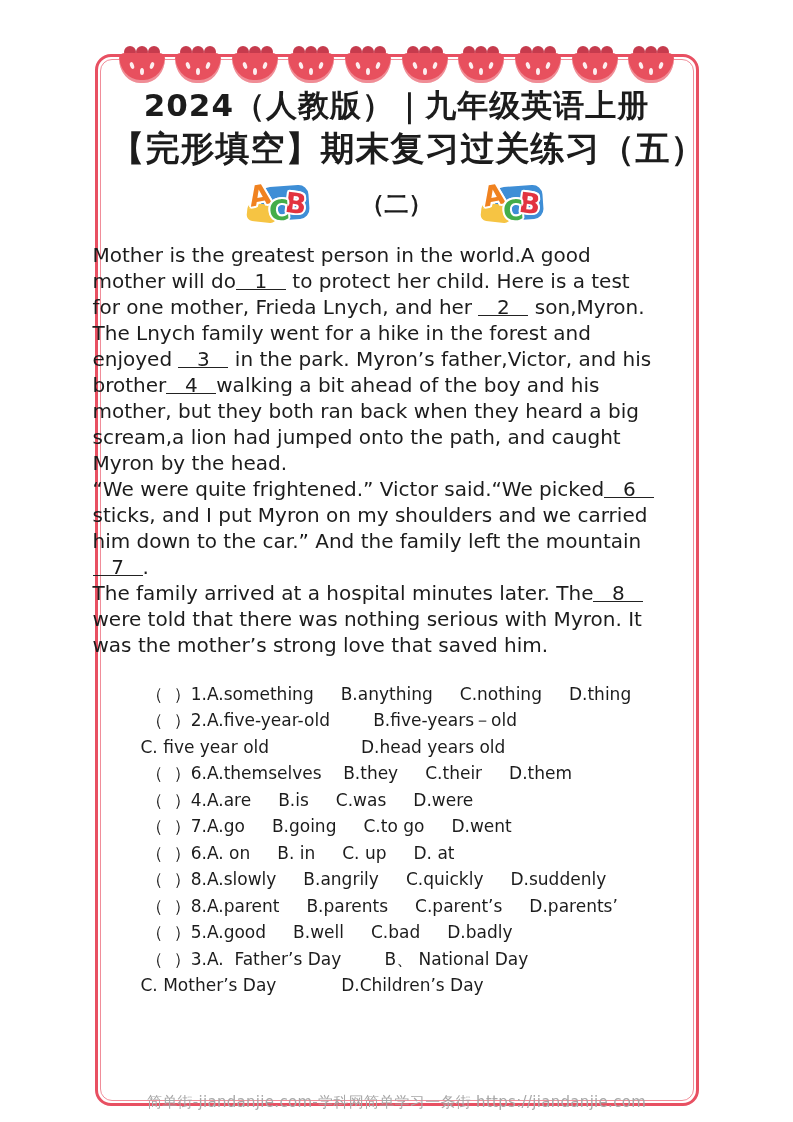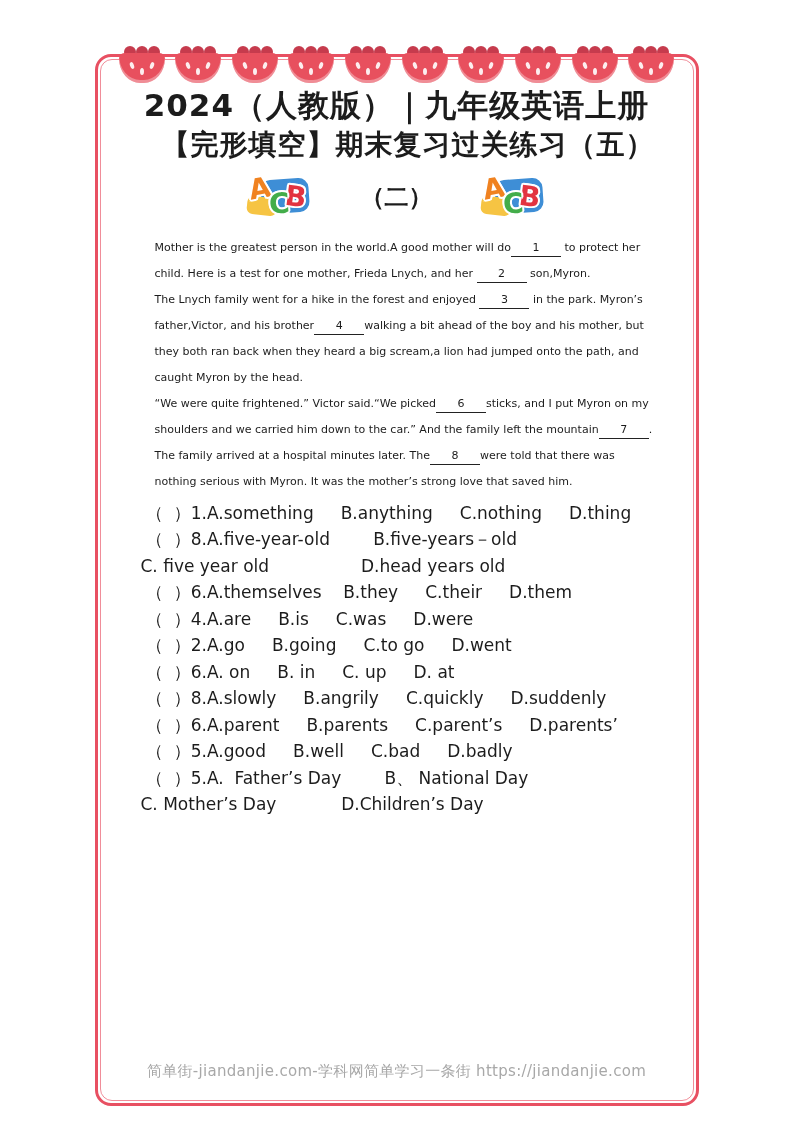--- a/index.html
+++ b/index.html
@@ -39,21 +39,21 @@
     border-radius:6px 6px 24px 24px / 6px 6px 28px 28px;
     box-shadow:inset 0 -3px 0 rgba(255,255,255,.35);
   }
   .seed{position:absolute;width:4px;height:7px;background:#ffffff;border-radius:50%;opacity:.9;}
   .seed.s1{left:11px;top:9px;transform:rotate(-18deg);}
   .seed.s2{left:21px;top:15px;}
   .seed.s3{left:31px;top:9px;transform:rotate(18deg);}
   
   .header{position:relative;text-align:center;padding-top:88px;z-index:2;}
   .title1{margin:0;font-size:31px;font-weight:900;letter-spacing:1px;line-height:1.15;}
-  .title2{margin:5px 0 0;font-size:28px;font-weight:900;letter-spacing:1px;line-height:1.15;padding-left:23px;}
+  .title2{margin:5px 0 0;font-size:34px;font-weight:900;letter-spacing:1px;line-height:1.15;padding-left:23px;}
   
   .section-row{display:flex;align-items:center;justify-content:center;gap:46px;margin-top:10px;height:52px;position:relative;z-index:2;}
   .section-label{font-size:24px;font-weight:bold;}
   .abc-icon{position:relative;width:70px;height:48px;display:inline-block;}
   .abc-icon::before{
     content:"";position:absolute;left:16px;top:6px;width:48px;height:34px;
     background:var(--abc-blue,#3e8ed6);border-radius:10px;transform:rotate(-4deg);
   }
   .abc-icon::after{
     content:"";position:absolute;left:2px;top:24px;width:30px;height:18px;
@@ -61,33 +61,33 @@
   }
   .abc-letter{
     position:absolute;z-index:2;font-weight:900;font-size:28px;line-height:1;
     text-shadow:-2px 0 0 #fff,2px 0 0 #fff,0 -2px 0 #fff,0 2px 0 #fff,
                 -1.5px -1.5px 0 #fff,1.5px -1.5px 0 #fff,-1.5px 1.5px 0 #fff,1.5px 1.5px 0 #fff;
   }
   .abc-letter.l-a{left:4px;top:2px;color:var(--abc-a,#f08220);transform:rotate(-10deg);}
   .abc-letter.l-b{left:40px;top:10px;color:var(--abc-b,#e23340);transform:rotate(7deg);}
   .abc-letter.l-c{left:24px;top:17px;color:var(--abc-c,#43ad4a);transform:rotate(-4deg);}
   
-  .passage{position:relative;margin:12px 82px 0 98px;font-size:11px;line-height:26px;z-index:2;}
+  .passage{position:relative;margin:12px 82px 0 36px;font-size:20px;line-height:26px;z-index:2;}
   .para{margin:0;}
   .blank{
     display:inline-block;min-width:42px;padding:0 4px;
     border-bottom:1.6px solid #222;
     text-align:center;line-height:16px;
   }
   
-  .questions{position:relative;margin:5px 70px 0 84px;font-size:17px;line-height:26.5px;z-index:2;}
+  .questions{position:relative;margin:23px 70px 0 84px;font-size:17px;line-height:26.5px;z-index:2;}
   .qline{white-space:pre-wrap;margin:0;}
   
   .footer{
-    position:absolute;left:0;right:0;bottom:41px;
+    position:absolute;left:0;right:0;bottom:10px;
     text-align:center;font-size:15px;color:var(--footer-gray,#a8a8a8);
     z-index:2;letter-spacing:.3px;
   }
 </style>
 </head>
 <body>
 
 <div class="page">
   <div class="frame"></div>
 
@@ -235,27 +235,27 @@
 
   <main class="passage">
       <p class="para">Mother is the greatest person in the world.A good mother will do<span class="blank">1</span> to protect her child. Here is a test for one mother, Frieda Lnych, and her <span class="blank">2</span> son,Myron.</p>
       <p class="para">The Lnych family went for a hike in the forest and enjoyed <span class="blank">3</span> in the park. Myron’s father,Victor, and his brother<span class="blank">4</span>walking a bit ahead of the boy and his mother, but they both ran back when they heard a big scream,a lion had jumped onto the path, and caught Myron by the head.</p>
       <p class="para">“We were quite frightened.”  Victor said.“We picked<span class="blank">6</span>sticks, and I put Myron on my shoulders and we carried him down to the car.” And the family left the mountain<span class="blank">7</span>.</p>
       <p class="para">The family arrived at a hospital minutes later. The<span class="blank">8</span>were told that there was nothing serious with Myron. It was the mother’s strong love that saved him.</p>
     </main>
 
   <section class="questions">
       <div class="qline"> （  ）1.A.something     B.anything     C.nothing     D.thing</div>
-      <div class="qline"> （  ）8.A.five-year-old        B.five-years－old</div>
+      <div class="qline"> （  ）2.A.five-year-old        B.five-years－old</div>
       <div class="qline">C. five year old                 D.head years old</div>
       <div class="qline"> （  ）6.A.themselves    B.they     C.their     D.them</div>
       <div class="qline"> （  ）4.A.are     B.is     C.was     D.were</div>
-      <div class="qline"> （  ）2.A.go     B.going     C.to go     D.went</div>
+      <div class="qline"> （  ）7.A.go     B.going     C.to go     D.went</div>
       <div class="qline"> （  ）6.A. on     B. in     C. up     D. at</div>
       <div class="qline"> （  ）8.A.slowly     B.angrily     C.quickly     D.suddenly</div>
-      <div class="qline"> （  ）6.A.parent     B.parents     C.parent’s     D.parents’</div>
+      <div class="qline"> （  ）8.A.parent     B.parents     C.parent’s     D.parents’</div>
       <div class="qline"> （  ）5.A.good     B.well     C.bad     D.badly</div>
-      <div class="qline"> （  ）5.A.  Father’s Day        B、 National Day</div>
+      <div class="qline"> （  ）3.A.  Father’s Day        B、 National Day</div>
       <div class="qline">C. Mother’s Day            D.Children’s Day</div>
     </section>
 
   <footer class="footer">简单街-jiandanjie.com-学科网简单学习一条街 https://jiandanjie.com</footer>
 </div>
 
 </body></html>

